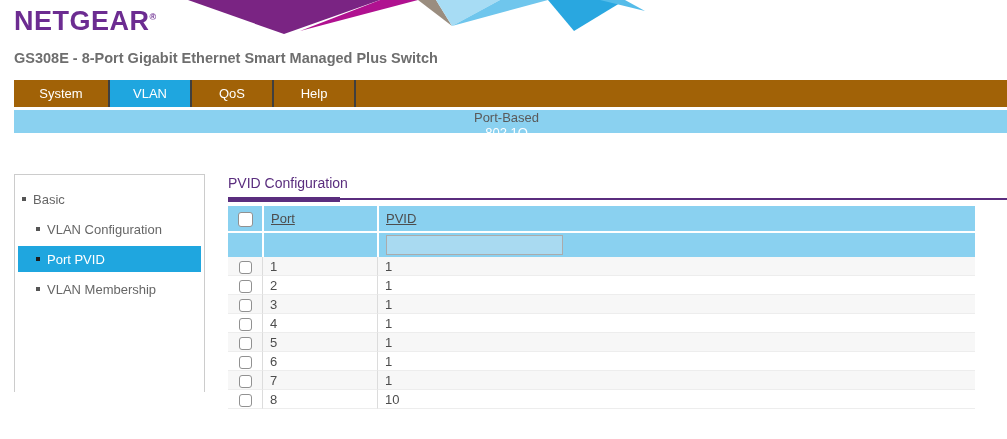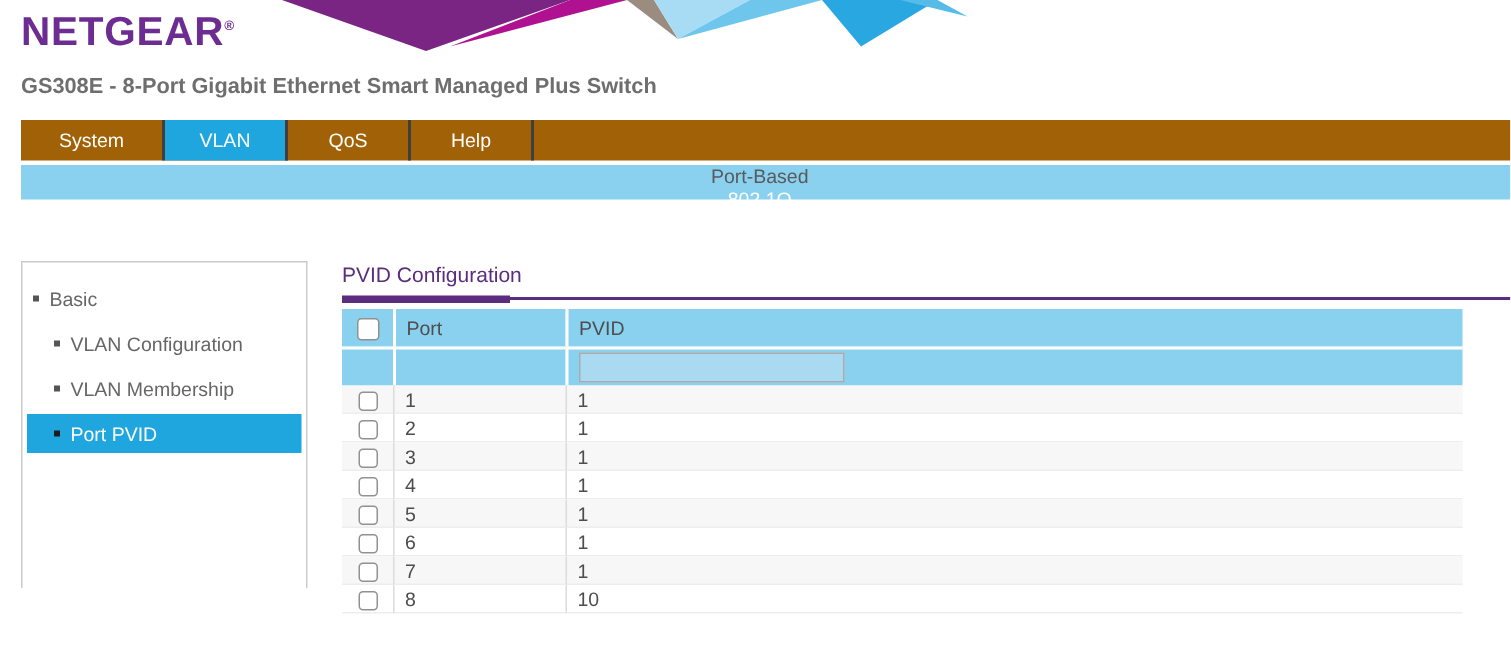--- a/index.html
+++ b/index.html
@@ -67,21 +67,21 @@
 
   
   .pvid-table {
     border-collapse: separate; border-spacing: 0; table-layout: fixed;
     width: 747px; margin-top: 6px; font-size: 13px; color: #4D4D4D;
   }
   .pvid-table thead th {
     background: #8AD1F0; height: 25px; font-weight: 400; text-align: left; padding: 0 0 0 7px;
   }
   .pvid-table thead th.cb { padding: 0; text-align: center; }
-  .pvid-table thead tr.head th + th { border-left: 2px solid #fff; }
+  .pvid-table thead tr.head th + th { border-left: 2px solid #fff; text-decoration: underline; }
   .pvid-table tr.filter td { background: #8AD1F0; height: 26px; border-top: 2px solid #fff; padding: 0; }
   .pvid-table tr.filter td + td { border-left: 2px solid #fff; padding-left: 7px; }
   .filter-input {
     width: 177px; height: 20px; background: #A9DAF1;
     border: 1px solid #ABABAB; border-radius: 0; outline: none;
     font-family: "Liberation Sans", sans-serif; font-size: 12px; color: #333; padding: 0 4px;
   }
   .pvid-table tbody td { height: 19px; border-bottom: 1px solid #EDEDED; padding: 0 0 0 7px; }
   .pvid-table tbody td + td { border-left: 1px solid #DCDCDC; }
   .pvid-table tbody td.cb { padding: 0; text-align: center; }
@@ -137,27 +137,27 @@
     <aside class="sidebar">
       <ul id="sidebar-items">
           <li class="lvl1">
             <span class="bullet"></span>
             <span>Basic</span>
           </li>
           <li class="lvl2">
             <span class="bullet"></span>
             <span>VLAN Configuration</span>
           </li>
+          <li class="lvl2 active">
+            <span class="bullet"></span>
+            <span>Port PVID</span>
+          </li>
           <li class="lvl2">
             <span class="bullet"></span>
             <span>VLAN Membership</span>
-          </li>
-          <li class="lvl2 active">
-            <span class="bullet"></span>
-            <span>Port PVID</span>
           </li>
         </ul>
     </aside>
 
     <main class="main">
       <div class="heading-block">
         <h2>PVID Configuration</h2>
       </div>
 
       <table class="pvid-table">

